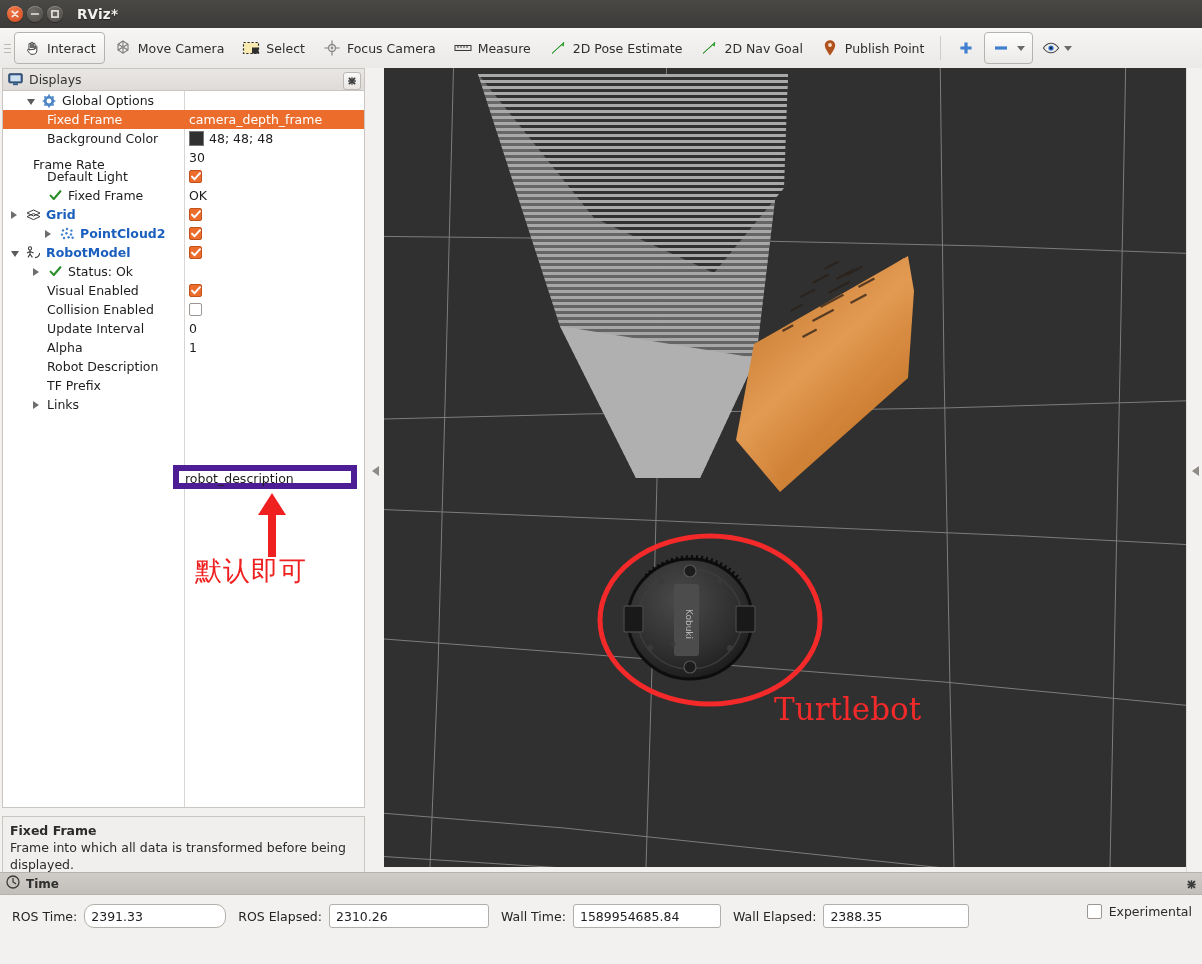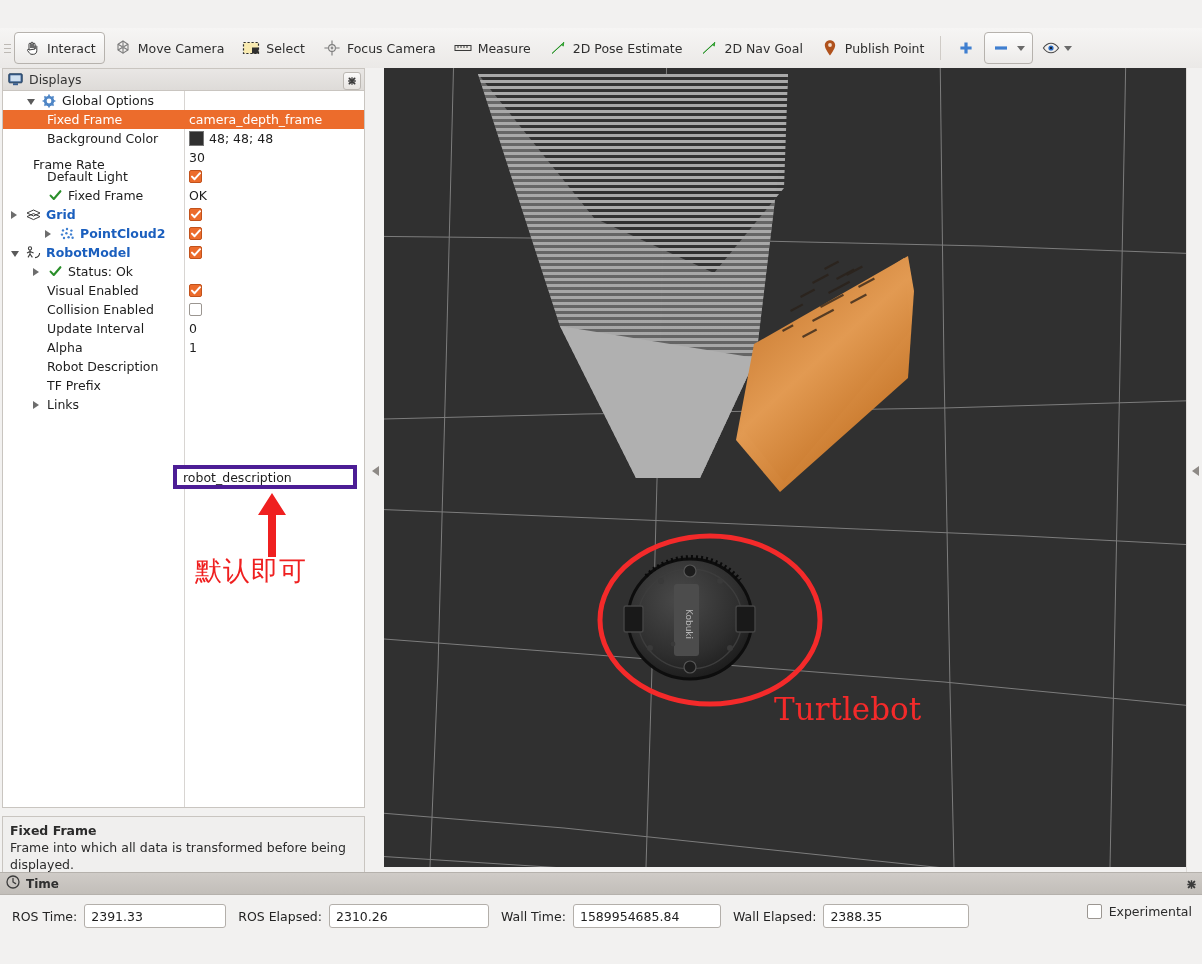--- a/index.html
+++ b/index.html
@@ -91,22 +91,22 @@
       border-left:4.5px solid transparent;border-right:4.5px solid transparent;
       border-top:6px solid #5a5a5a;}
   .chk{width:13px;height:13px;border-radius:2px;box-sizing:border-box;}
   .chk.on{background:#ec6c2c;border:1px solid #c2521b;
           display:flex;align-items:center;justify-content:center;}
   .chk.off{background:#fff;border:1px solid #9b9691;}
   .swatch{width:13px;height:13px;background:#303030;border:1px solid #777;
           display:inline-block;}
 
   .editbox{position:absolute;left:170px;top:374px;width:184px;height:24px;
-    border:4px solid #4c1d95;background:#ffffff;box-sizing:border-box;
-    display:flex;align-items:flex-end;}
+    border:6px solid #4c1d95;background:#ffffff;box-sizing:border-box;
+    display:flex;align-items:flex-start;}
   .editbox span{margin-left:6px;font-size:12.5px;color:#1d1d1d;}
 
   .zh-note{position:absolute;left:192px;top:462px;font-size:27px;color:#ef2020;
     font-family:"DejaVu Sans","Liberation Sans",sans-serif;letter-spacing:1px;
     white-space:nowrap;}
 
   .desc{position:absolute;left:2px;top:748px;width:363px;height:76px;
     background:#f0efee;border:1px solid #c9c5c0;box-sizing:border-box;
     padding:6px 7px;line-height:1.34;font-size:12.5px;}
   .desc b{font-weight:bold;}
@@ -155,20 +155,40 @@
     display:flex;align-items:center;padding:0 6px;box-sizing:border-box;
     font-size:12.5px;color:#1d1d1d;}
   .expwrap{position:absolute;right:10px;top:32px;display:flex;align-items:center;gap:7px;}
   .expchk{width:13px;height:13px;border:1px solid #9b9691;background:#fff;border-radius:2px;}
 </style>
 </head>
 <body>
 
 <div class="app">
 
+  <div class="titlebar">
+    <div class="wbtns">
+      <div class="wbtn close">
+        <svg width="16" height="16" viewBox="0 0 16 16">
+            <path d="M5.3 5.3 L10.7 10.7 M10.7 5.3 L5.3 10.7" stroke="#f6e7df" stroke-width="1.7" stroke-linecap="round"></path>
+          </svg>
+      </div>
+      <div class="wbtn min">
+        <svg width="16" height="16" viewBox="0 0 16 16">
+            <path d="M4.6 8 L11.4 8" stroke="#e8e6e3" stroke-width="1.7" stroke-linecap="round"></path>
+          </svg>
+      </div>
+      <div class="wbtn max">
+        <svg width="16" height="16" viewBox="0 0 16 16">
+            <rect x="4.9" y="4.9" width="6.2" height="6.2" fill="none" stroke="#e8e6e3" stroke-width="1.6"></rect>
+          </svg>
+      </div>
+    </div>
+    <div class="wtitle">RViz*</div>
+  </div>
 
   <div class="toolbar">
     <div class="tgrip">
         <i></i>
         <i></i>
         <i></i>
       </div>
 
     <div class="tbtn active">
       <span class="ticon">
@@ -671,21 +691,21 @@
       <span class="time-close">
         <svg width="11" height="11" viewBox="0 0 10 10">
             <path d="M2.4 2.4 L7.6 7.6 M7.6 2.4 L2.4 7.6" stroke="#3b3b3b" stroke-width="1.8" stroke-linecap="round"></path>
             <path d="M1.2 5 L8.8 5 M5 1.2 L5 8.8" stroke="#3b3b3b" stroke-width="1.3"></path>
           </svg>
       </span>
     </div>
 
     <div class="timerow">
       <span class="tlabel">ROS Time:</span>
-      <span class="tinput" style="width:142px;">2391.33</span>
+      <span class="tinput" style="width:142px;border-radius:10px;">2391.33</span>
 
       <span class="tlabel">ROS Elapsed:</span>
       <span class="tinput" style="width:160px;">2310.26</span>
 
       <span class="tlabel">Wall Time:</span>
       <span class="tinput" style="width:148px;">1589954685.84</span>
 
       <span class="tlabel">Wall Elapsed:</span>
       <span class="tinput" style="width:146px;">2388.35</span>
     </div>

